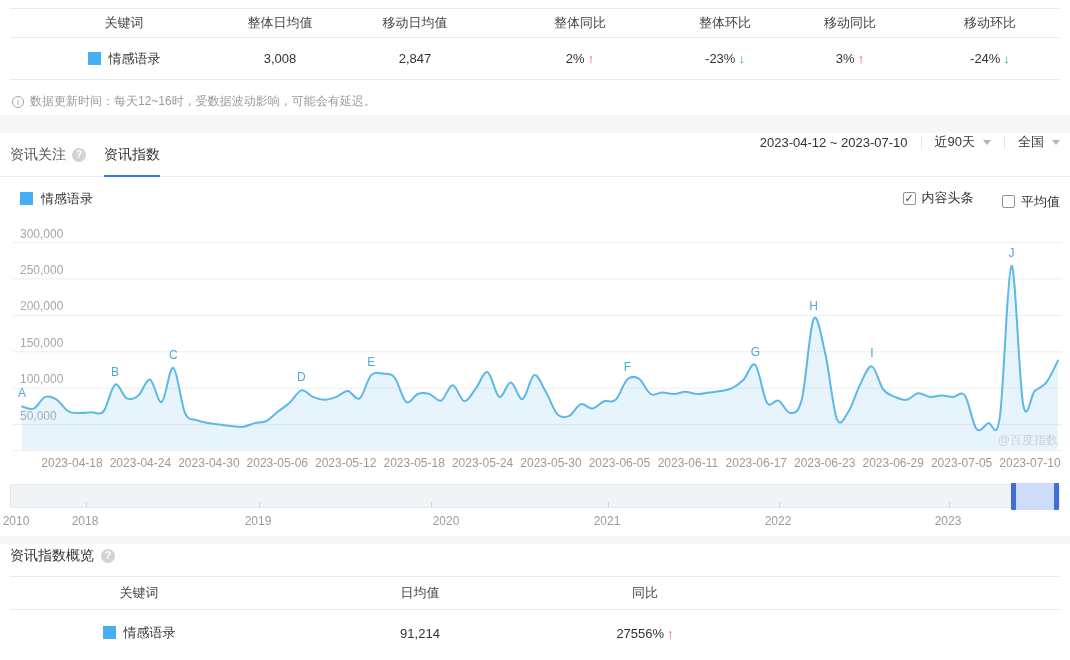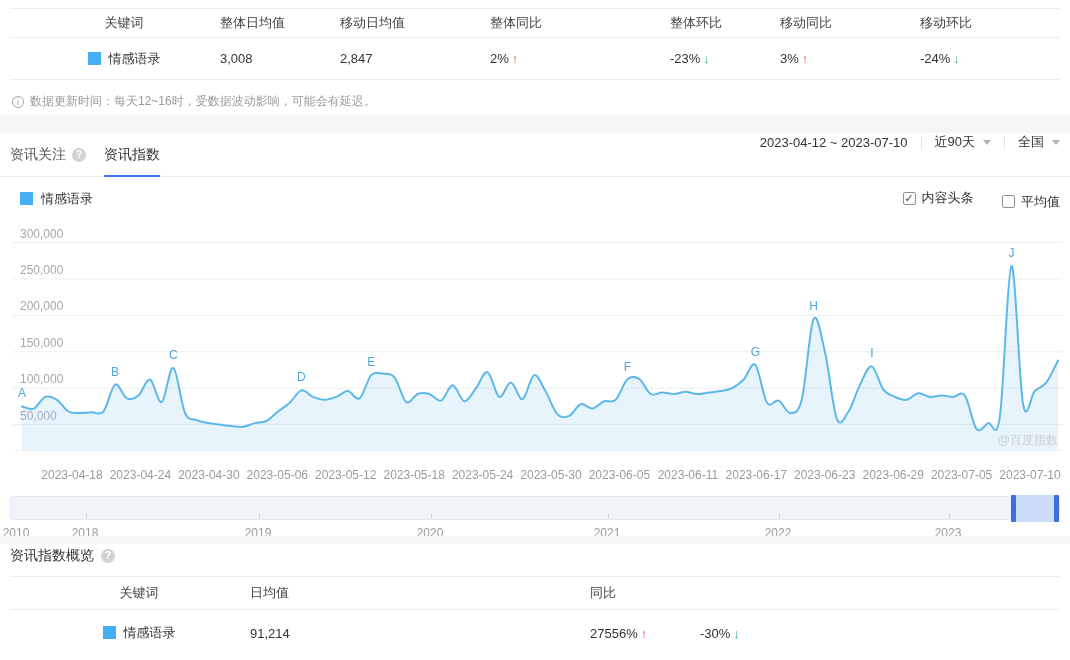--- a/index.html
+++ b/index.html
@@ -5,21 +5,21 @@
   * { margin:0; padding:0; box-sizing:border-box; }
   body { background:#fff; font-family:"Liberation Sans","DejaVu Sans",sans-serif; }
   .page { position:relative; width:1070px; height:660px; background:#fff; overflow:hidden; color:#333; }
 
   
   .summary { position:absolute; top:8px; left:10px; width:1050px; }
   .grid7 { display:grid; grid-template-columns:210px 120px 150px 180px 110px 140px 140px; align-items:center; }
   .grid4 { display:grid; grid-template-columns:240px 340px 110px 360px; align-items:center; }
   .t-head { height:30px; border-top:1px solid #ebebeb; border-bottom:1px solid #ebebeb; font-size:13px; color:#444; }
   .t-row  { height:42px; border-bottom:1px solid #ebebeb; font-size:13px; color:#333; }
-  .th, .td { text-align:left; white-space:nowrap; }
+  .th, .td { text-align:center; white-space:nowrap; }
   .cell-left { text-align:center; padding-left:18px; }
   .kw-square { display:inline-block; width:13px; height:13px; background:#45aef5; vertical-align:-2px; margin-right:8px; }
   .arrow { margin-left:3px; font-weight:bold; }
   .note { margin-top:13px; font-size:12px; color:#9b9b9b; padding-left:2px; }
   .info-icon { display:inline-block; width:12px; height:12px; border:1px solid #a5a5a5; border-radius:50%;
                font-size:9px; line-height:11px; text-align:center; color:#a5a5a5; margin-right:6px; }
 
   
   .gray-band { position:absolute; left:0; width:1070px; background:#f5f6f8; }
   .band1 { top:115px; height:18px; }
@@ -40,21 +40,21 @@
            border-top:5px solid #b3b3b3; margin-left:8px; }
 
   .legend-row { display:flex; align-items:center; justify-content:space-between; height:20px; margin-top:12px; padding:0 10px; }
   .legend { padding-left:10px; font-size:13px; color:#333; }
   .cb-item { display:inline-flex; align-items:center; gap:6px; font-size:13px; color:#333; margin-left:24px; cursor:pointer; }
   .cb { width:13px; height:13px; border:1px solid #8d919a; border-radius:2px; background:#fff;
         display:inline-flex; align-items:center; justify-content:center; }
   .cb-mark { font-size:11px; line-height:1; color:#3f3f3f; font-weight:bold; }
 
   .chart { display:block; margin-top:13px; }
-  .x-labels { position:relative; height:16px; margin-top:16px; font-size:12px; color:#9b9b9b; }
+  .x-labels { position:relative; height:16px; margin-top:4px; font-size:12px; color:#9b9b9b; }
   .x-labels span { position:absolute; top:0; transform:translateX(-50%); white-space:nowrap; }
 
   
   .slider { position:relative; margin:12px 10px 0; }
   .track { position:relative; height:24px; background:#f0f3f8; border:1px solid #e4e8ef; border-radius:2px; }
   .tick { position:absolute; bottom:0; width:1px; height:5px; background:#ced3db; }
   .selection { position:absolute; top:-2px; left:1000px; width:48px; height:27px; background:#cddcf8; }
   .handle { position:absolute; top:0; width:5px; height:27px; background:#3e6edb; border-radius:1px; }
   .handle.hl { left:0; } .handle.hr { right:0; }
   .years { position:relative; height:16px; margin-top:6px; font-size:12px; color:#9b9b9b; }
@@ -203,21 +203,21 @@
           </div>
         <div class="selection">
           <div class="handle hl" style="background: rgb(62, 110, 219);"></div>
           <div class="handle hr" style="background: rgb(62, 110, 219);"></div>
         </div>
       </div>
       <div class="years">
           <span style="left: 6px;">2010</span>
           <span style="left: 75px;">2018</span>
           <span style="left: 248px;">2019</span>
-          <span style="left: 420px; text-align: center;">2020</span>
+          <span style="left: 436px; text-align: center;">2020</span>
           <span style="left: 597px;">2021</span>
           <span style="left: 768px;">2022</span>
           <span style="left: 938px;">2023</span>
         </div>
     </div>
   </section>
 
   <div class="gray-band band2"></div>
 
   <section class="overview">
@@ -229,16 +229,15 @@
       <div class="th cell-left">关键词</div>
       <div class="th">日均值</div>
       <div class="th">同比</div>
     </div>
     <div class="ov-row grid4">
       <div class="td cell-left">
         <span class="kw-square" style="background: rgb(69, 174, 245);"></span><span>情感语录</span>
       </div>
       <div class="td">91,214</div>
       <div class="td"><span>27556%</span><span class="arrow" style="color: rgb(232, 69, 60);">↑</span></div>
-      <div class="td"><span>-30%</span><span class="arrow" style="color: rgb(47, 181, 107);">↓</span></div>
     </div>
   </section>
 </div>
 
 </body></html>

